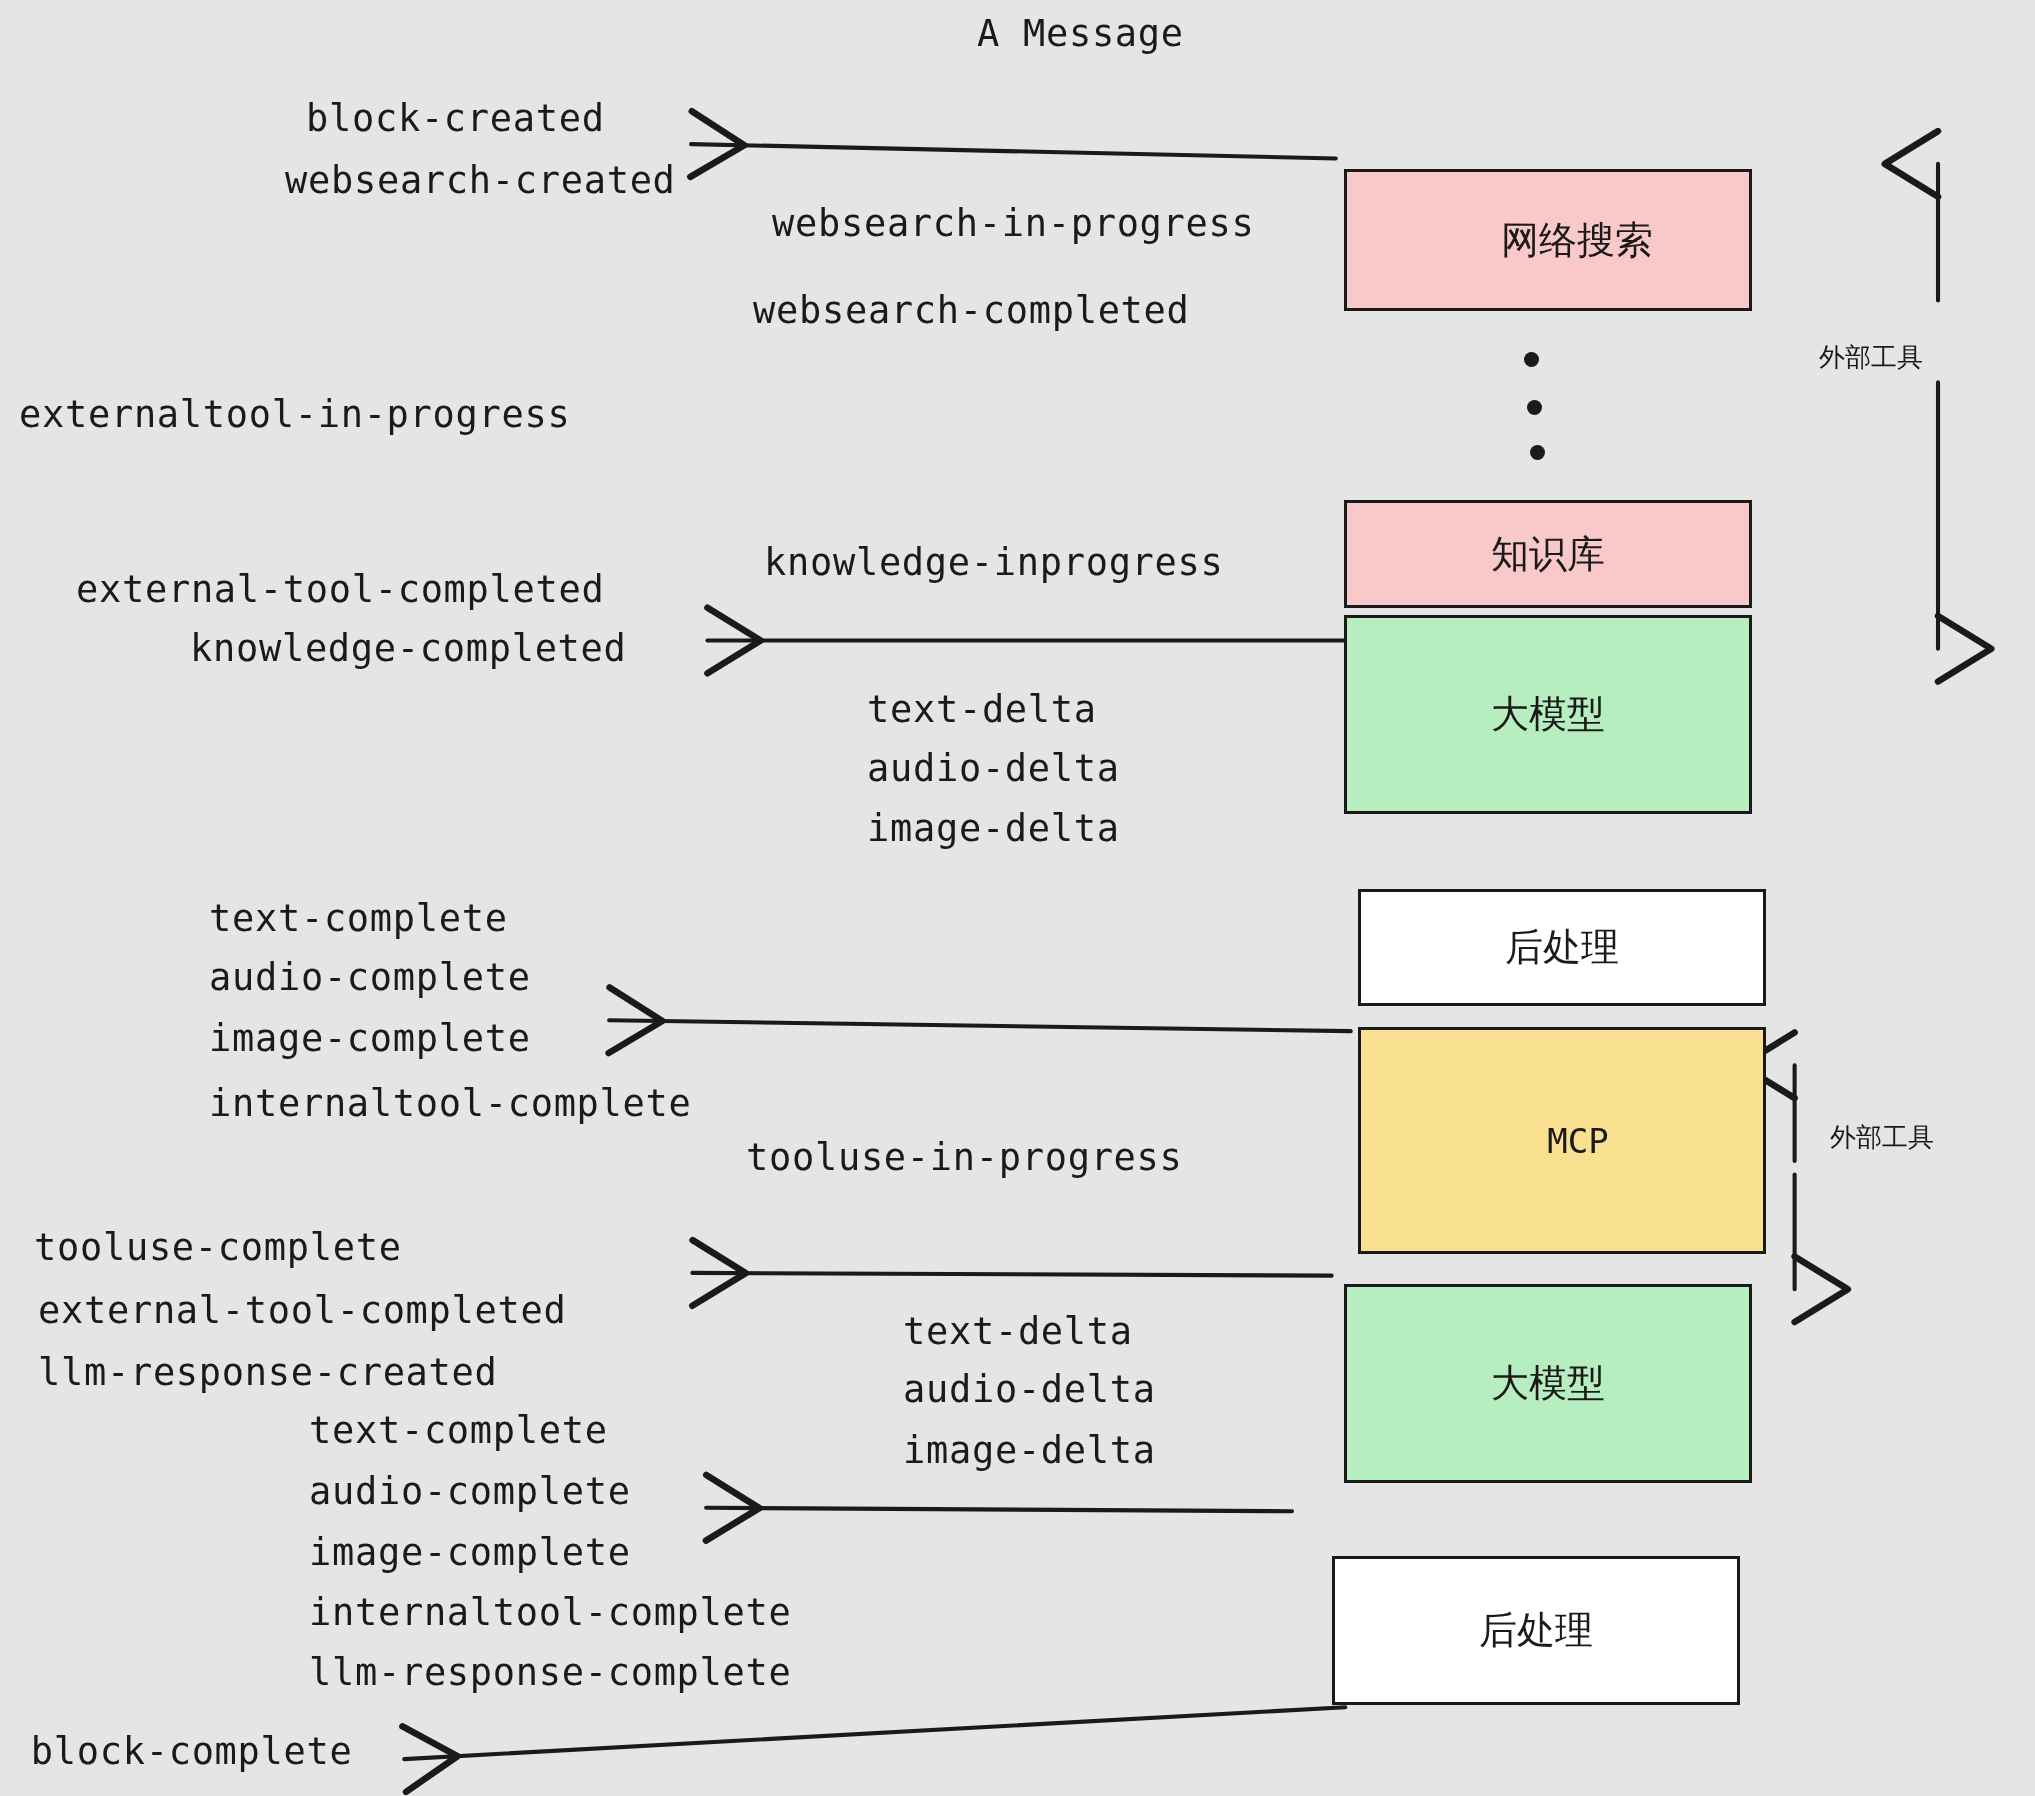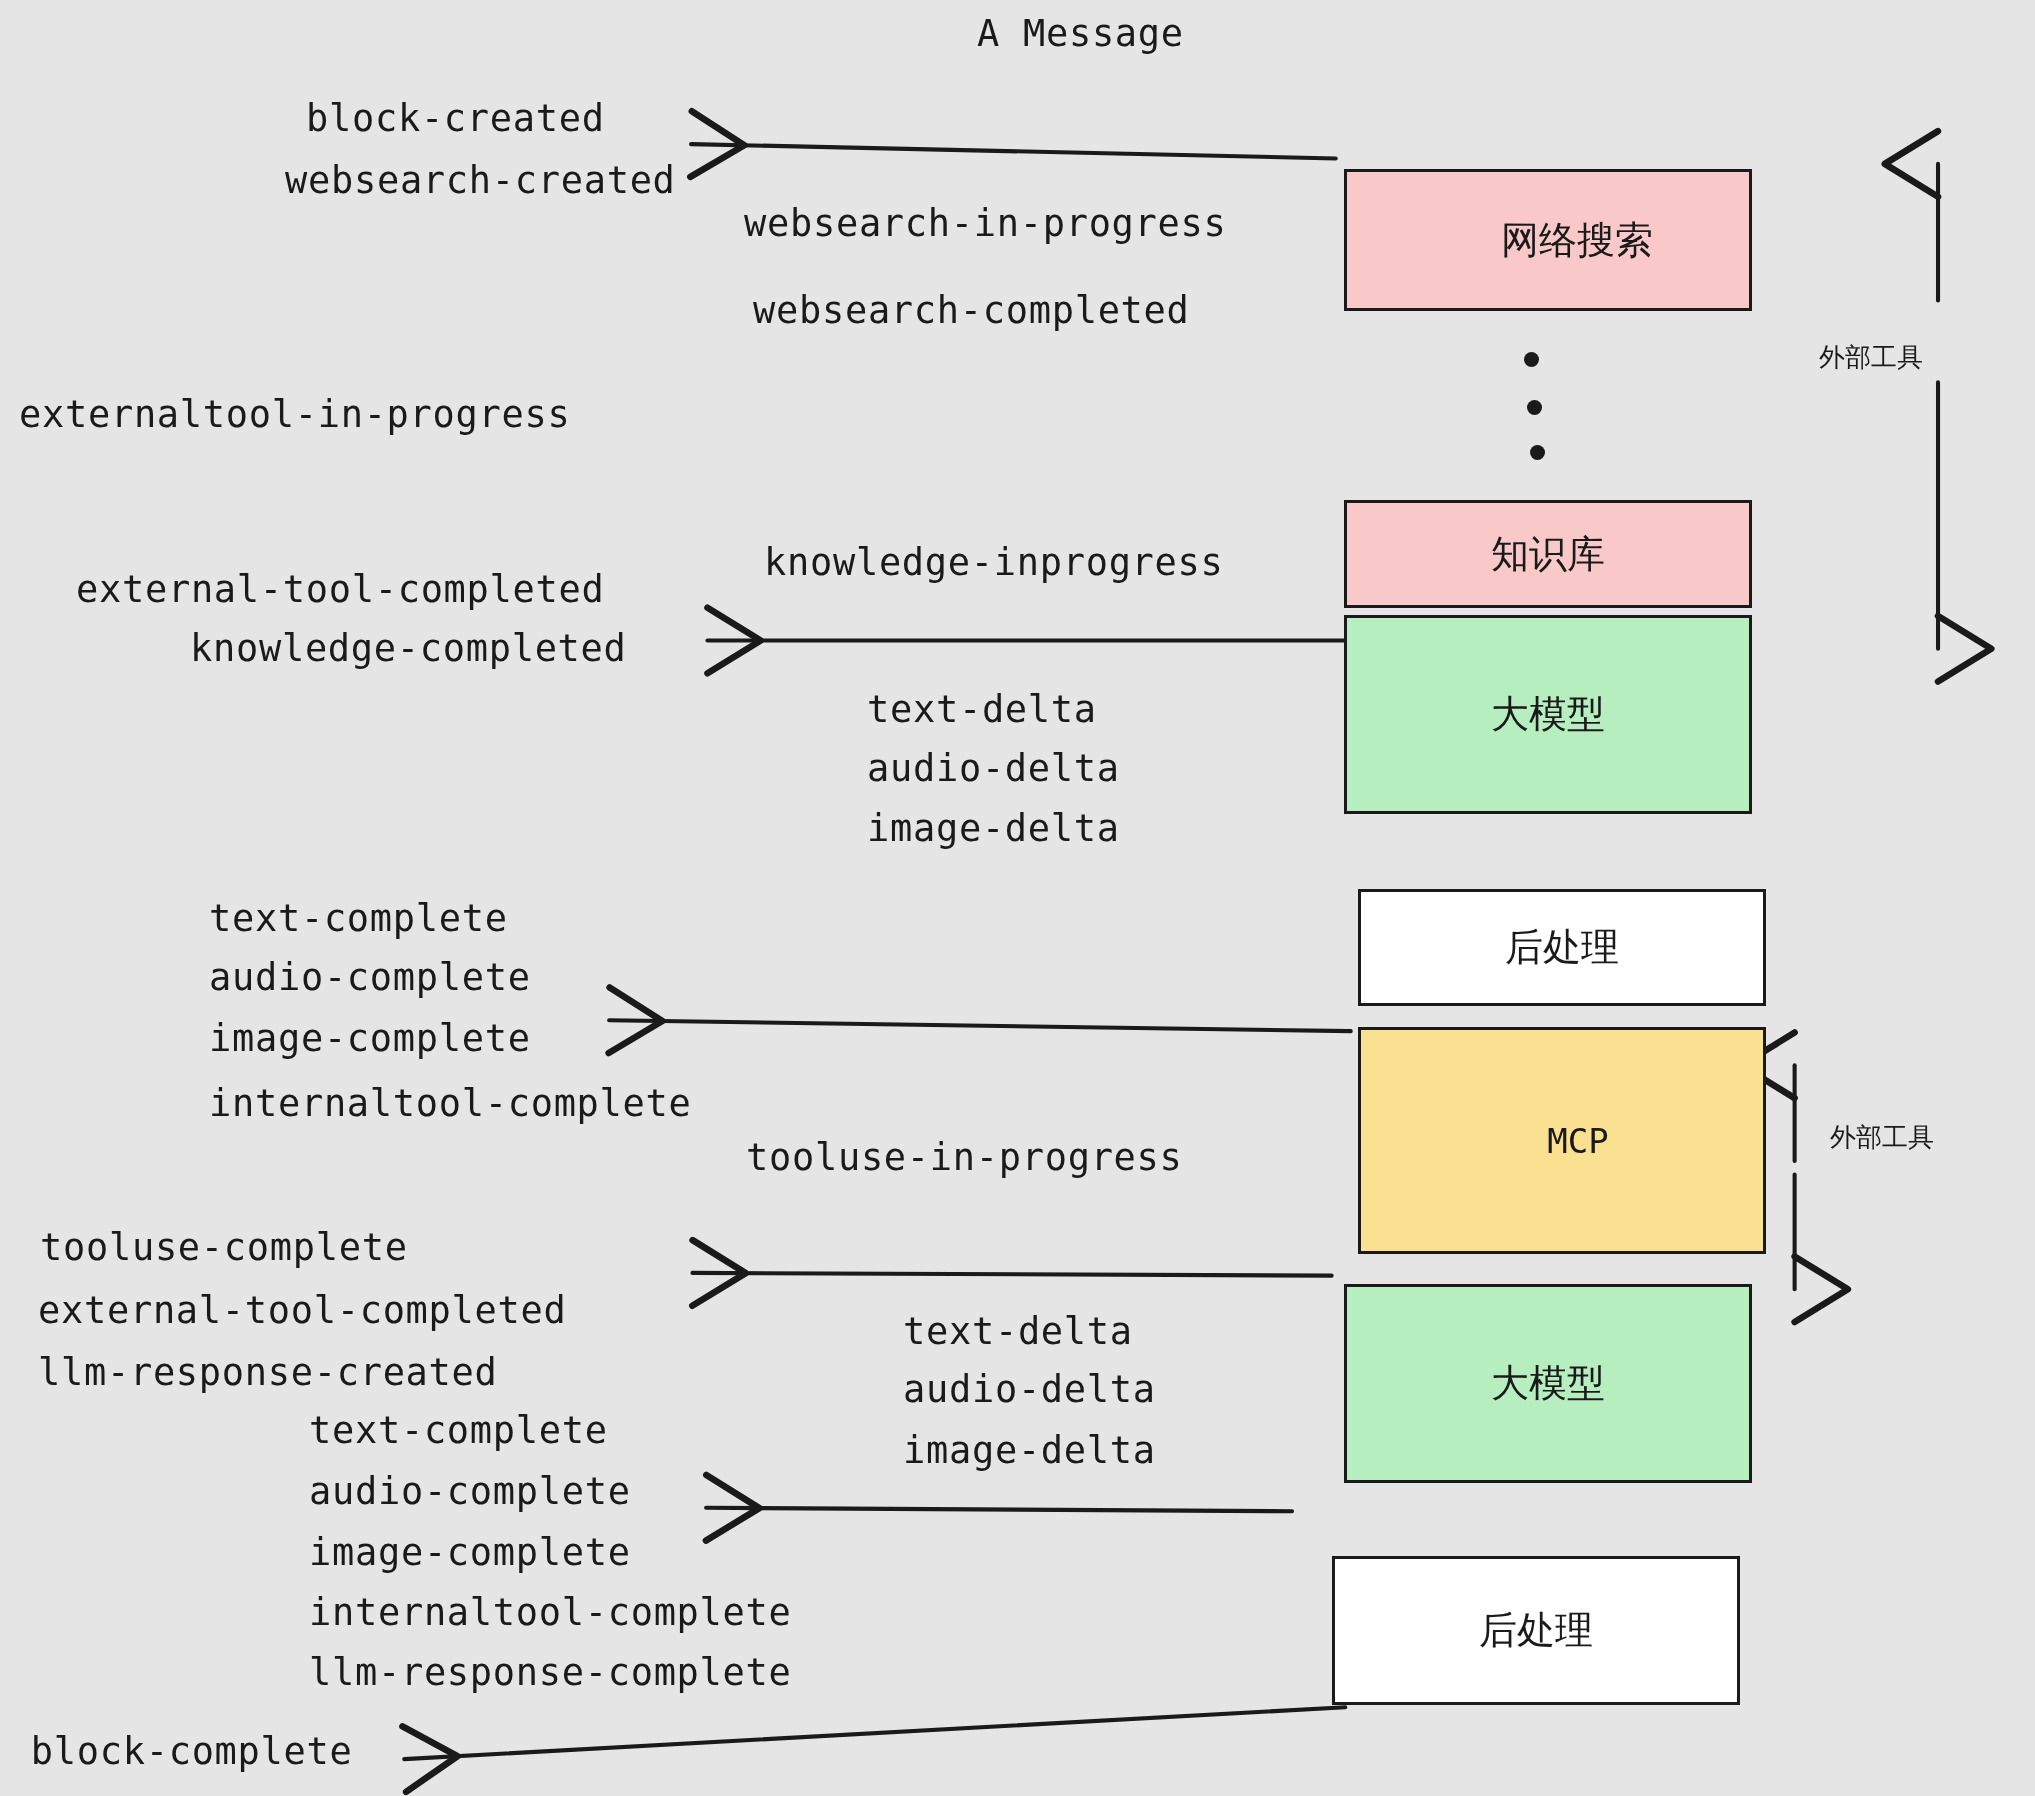--- a/index.html
+++ b/index.html
@@ -128,35 +128,35 @@
     </div>
 
   <div id="bracket-label-layer">
       <div class="side-label" style="left: 1819px; top: 340px;">外部工具</div>
       <div class="side-label" style="left: 1830px; top: 1120px;">外部工具</div>
     </div>
 
   <div id="event-layer">
       <div class="lbl" style="left: 306px; top: 100px;">block-created</div>
       <div class="lbl" style="left: 285px; top: 162px;">websearch-created</div>
-      <div class="lbl" style="left: 744px; top: 205px;">websearch-in-progress</div>
+      <div class="lbl" style="left: 772px; top: 205px;">websearch-in-progress</div>
       <div class="lbl" style="left: 753px; top: 292px;">websearch-completed</div>
       <div class="lbl" style="left: 19px; top: 396px;">externaltool-in-progress</div>
       <div class="lbl" style="left: 764px; top: 544px;">knowledge-inprogress</div>
       <div class="lbl" style="left: 76px; top: 571px;">external-tool-completed</div>
       <div class="lbl" style="left: 190px; top: 630px;">knowledge-completed</div>
       <div class="lbl" style="left: 867px; top: 691px;">text-delta</div>
       <div class="lbl" style="left: 867px; top: 750px;">audio-delta</div>
       <div class="lbl" style="left: 867px; top: 810px;">image-delta</div>
       <div class="lbl" style="left: 209px; top: 900px;">text-complete</div>
       <div class="lbl" style="left: 209px; top: 959px;">audio-complete</div>
       <div class="lbl" style="left: 209px; top: 1020px;">image-complete</div>
       <div class="lbl" style="left: 209px; top: 1085px;">internaltool-complete</div>
       <div class="lbl" style="left: 746px; top: 1139px;">tooluse-in-progress</div>
-      <div class="lbl" style="left: 40px; top: 1229px; text-align: center;">tooluse-complete</div>
+      <div class="lbl" style="left: 34px; top: 1229px; text-align: center;">tooluse-complete</div>
       <div class="lbl" style="left: 38px; top: 1292px;">external-tool-completed</div>
       <div class="lbl" style="left: 38px; top: 1354px; text-align: center;">llm-response-created</div>
       <div class="lbl" style="left: 903px; top: 1313px;">text-delta</div>
       <div class="lbl" style="left: 903px; top: 1371px;">audio-delta</div>
       <div class="lbl" style="left: 903px; top: 1432px;">image-delta</div>
       <div class="lbl" style="left: 309px; top: 1412px;">text-complete</div>
       <div class="lbl" style="left: 309px; top: 1473px;">audio-complete</div>
       <div class="lbl" style="left: 309px; top: 1534px;">image-complete</div>
       <div class="lbl" style="left: 309px; top: 1594px;">internaltool-complete</div>
       <div class="lbl" style="left: 309px; top: 1654px;">llm-response-complete</div>

